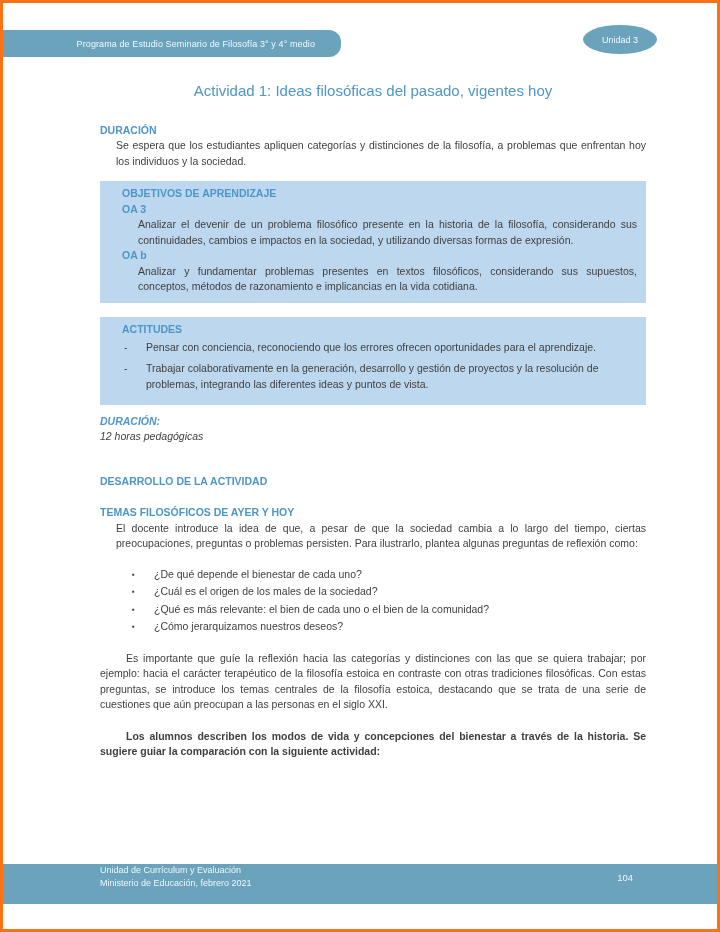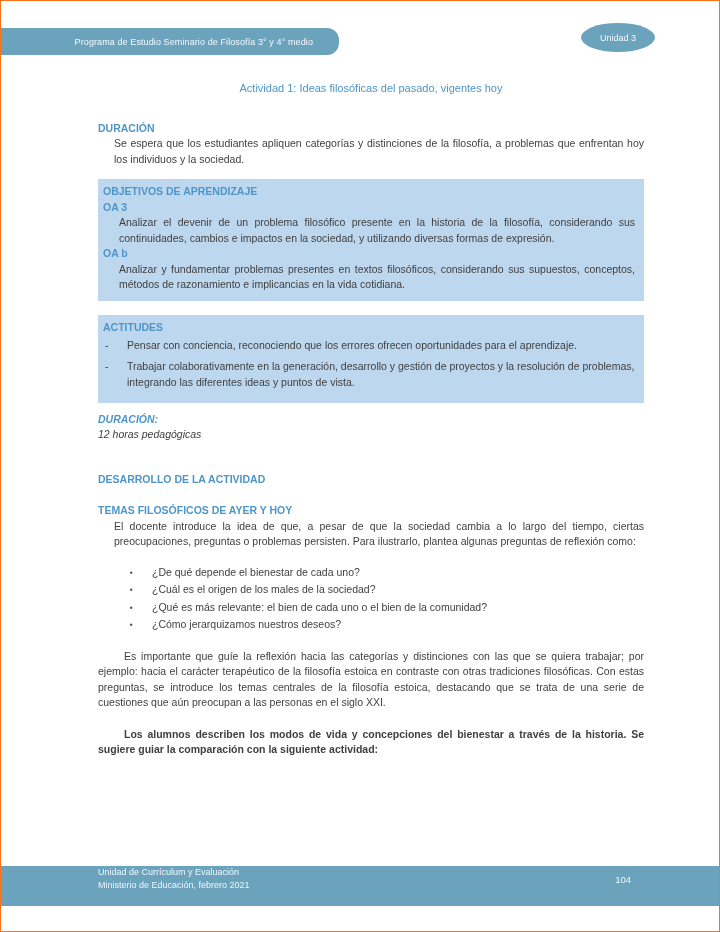--- a/index.html
+++ b/index.html
@@ -2,21 +2,21 @@
 <html lang="es"><head>
 <meta charset="utf-8">
 <style>
   * { margin: 0; padding: 0; box-sizing: border-box; }
   html, body { background: #e8e8e8; }
   .page {
     position: relative;
     width: 720px;
     height: 932px;
     background: #ffffff;
-    border: 1px solid #f97316;
+    border: 3px solid #f97316;
     font-family: "Liberation Sans", sans-serif;
     color: #3f3f3f;
     overflow: hidden;
     margin: 0 auto;
   }
 
   
   .header-band {
     position: absolute;
     left: 0; top: 27px;
@@ -48,34 +48,34 @@
   .content {
     position: absolute;
     left: 97px; top: 80px;
     width: 546px;
     font-size: 10.5px;
     line-height: 15.5px;
   }
   .doc-title {
     text-align: center;
     color: #4e95c8;
-    font-size: 11px;
+    font-size: 15px;
     font-weight: 400;
     margin-bottom: 24px;
   }
   .sec-heading {
     color: #4e95c8;
     font-weight: 700;
     font-size: 10.5px;
   }
   .para { text-align: justify; margin-left: 16px; }
 
   .blue-box {
     background: #bdd7ee;
-    padding: 5px 9px 8px 5px;
+    padding: 5px 9px 8px 22px;
     margin-top: 12px;
   }
   .blue-box .para { text-align: justify; }
 
   .dash-list { list-style: none; margin-top: 2px; }
   .dash-list li {
     display: flex;
     margin-bottom: 4px;
     line-height: 16.5px;
   }

